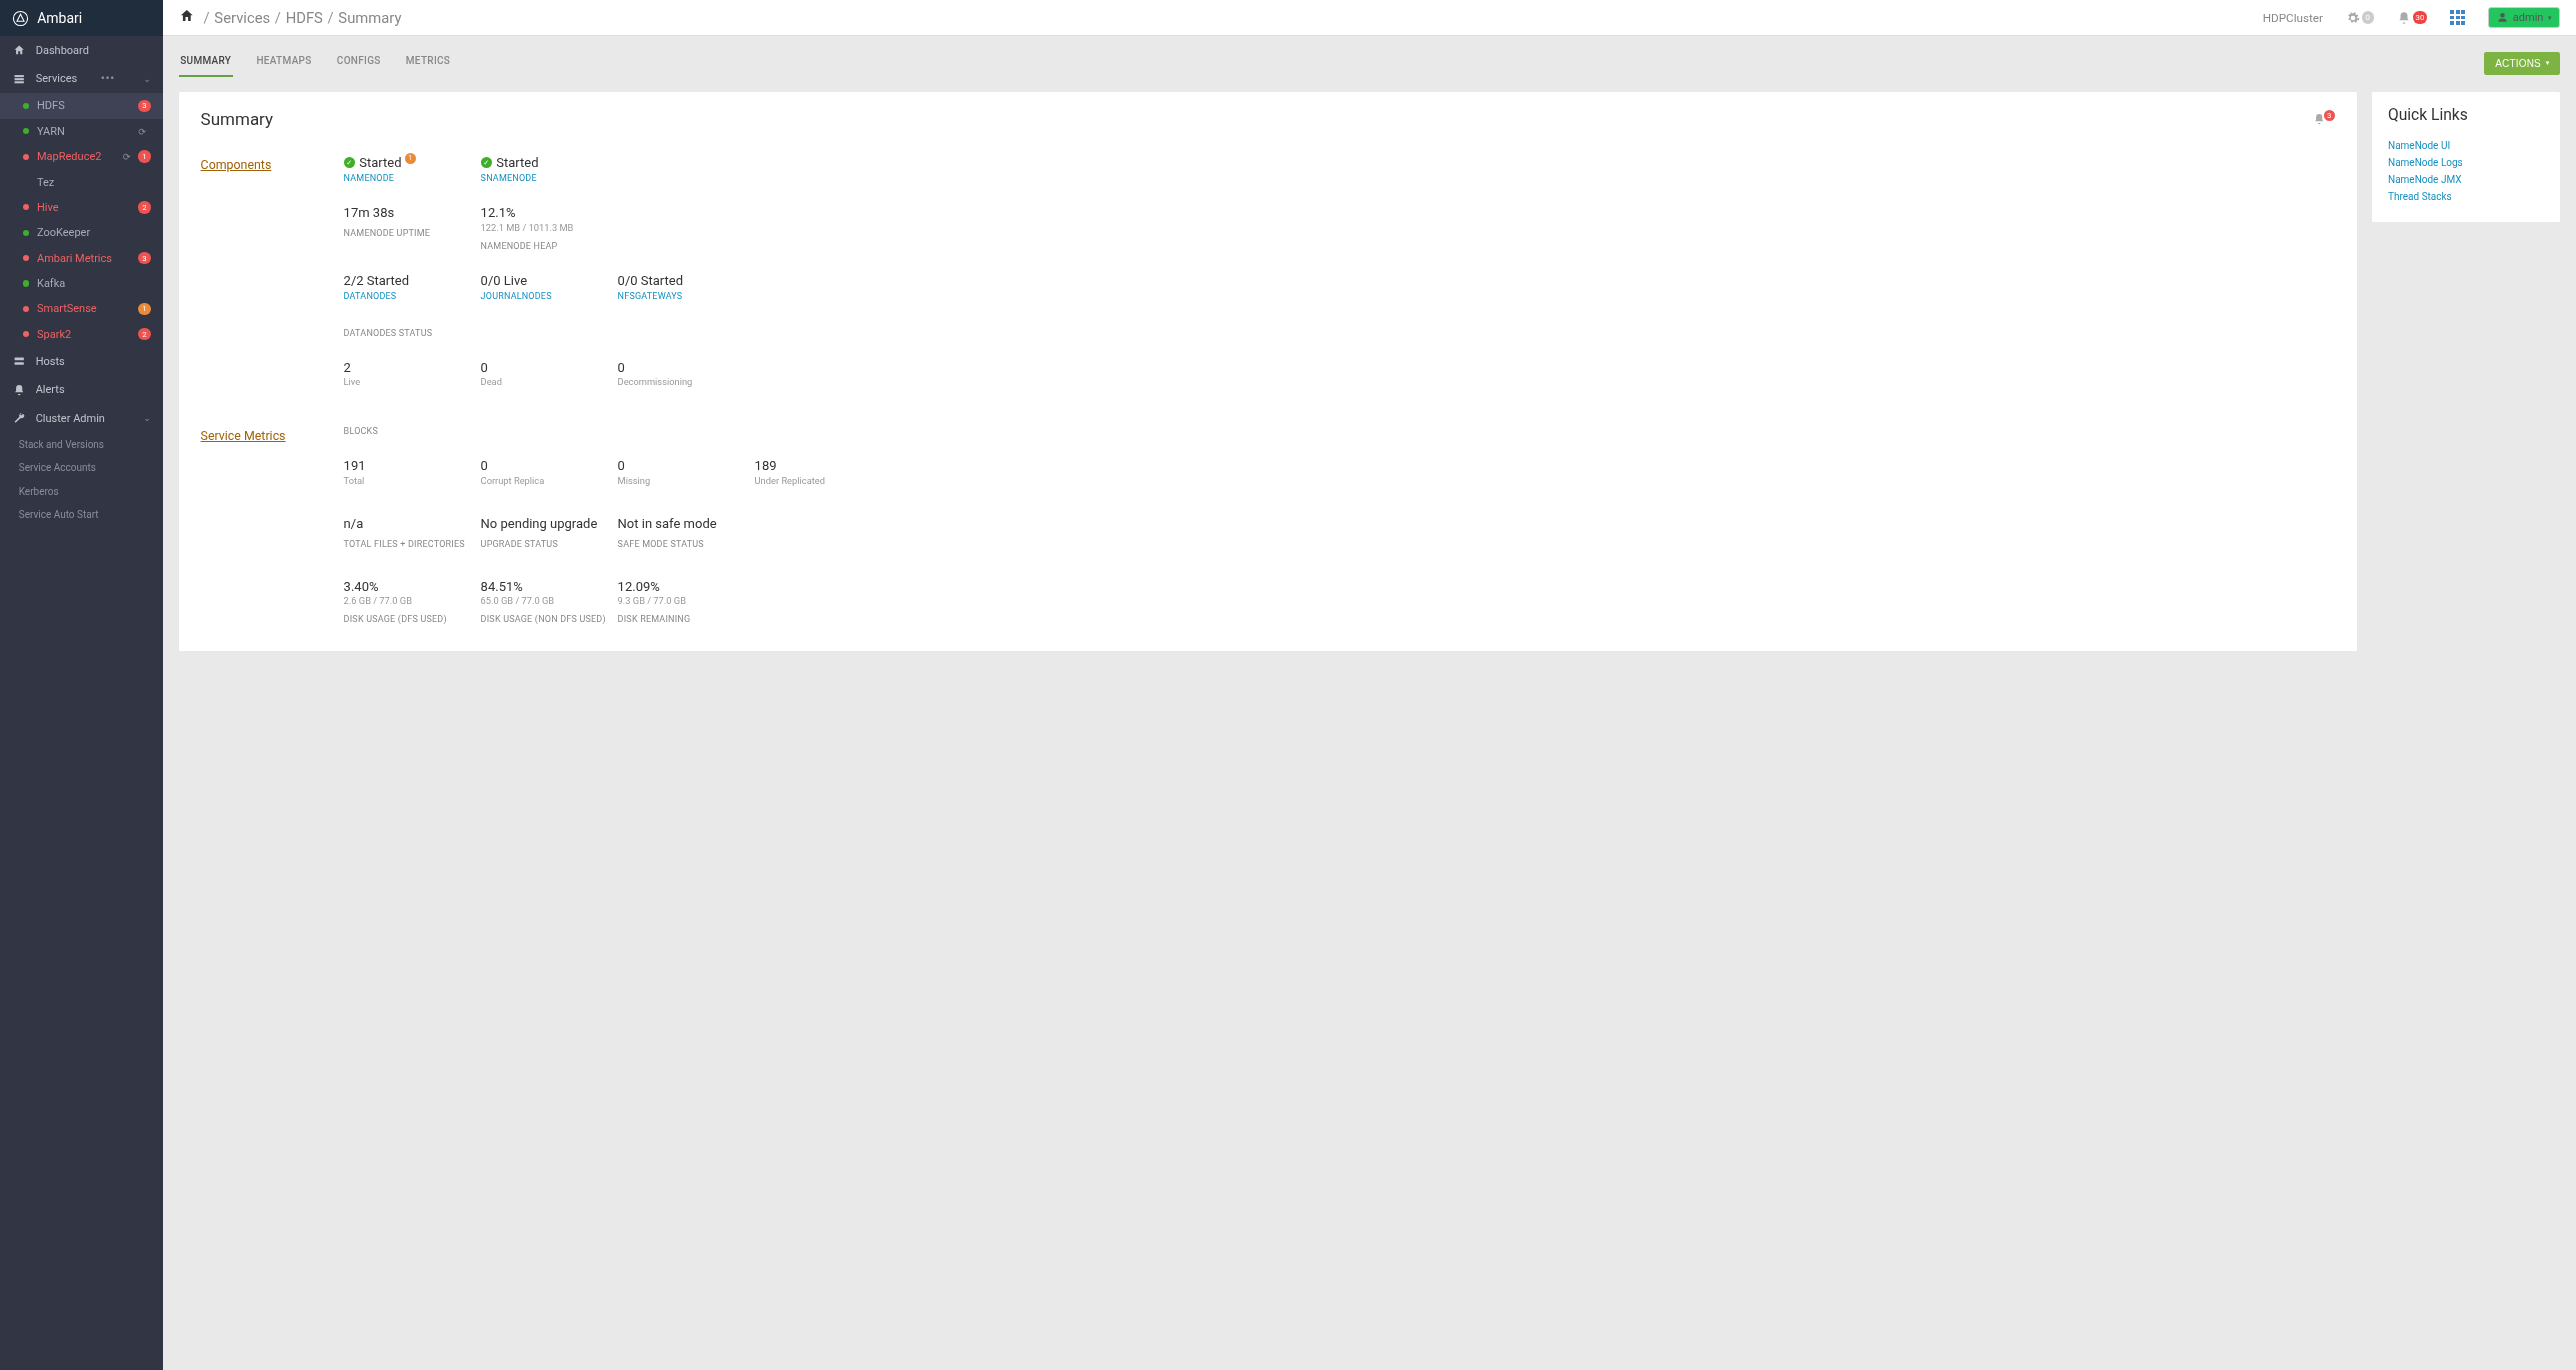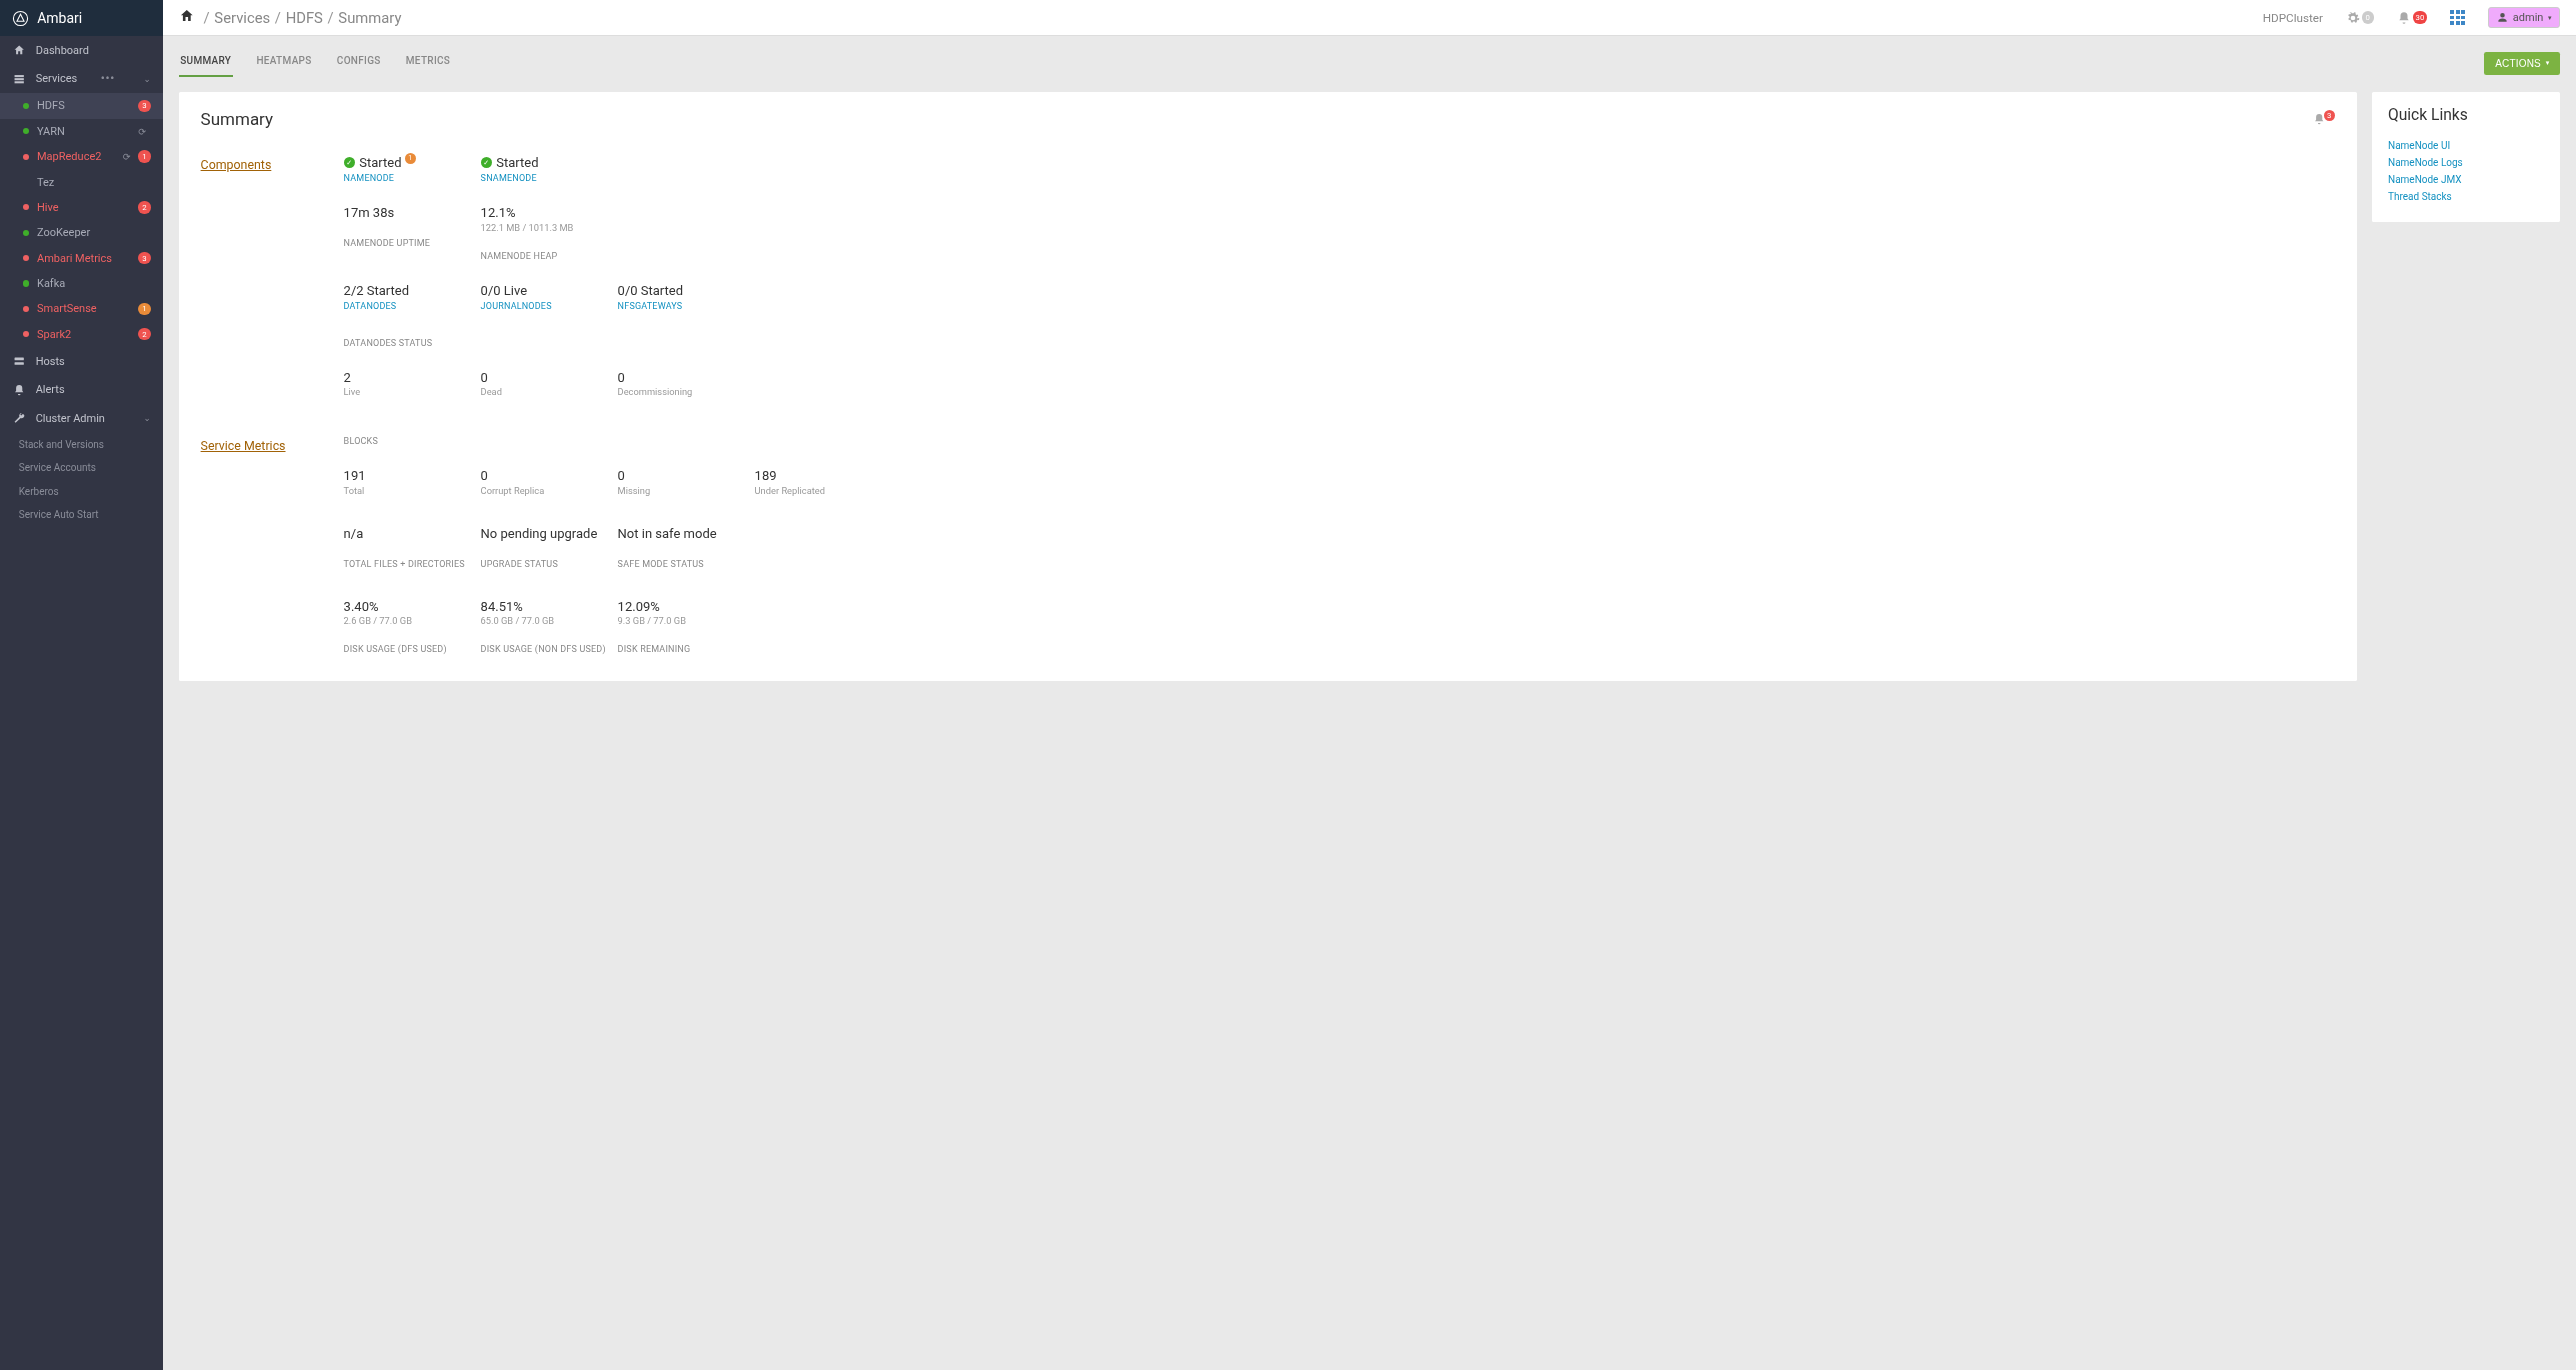--- a/index.html
+++ b/index.html
@@ -40,21 +40,21 @@
   .breadcrumb .home-icon { color:#333; margin-right:4.7px;}
   .breadcrumb .sep { margin:0 4.7px; color:#999;}
   .breadcrumb .bc-link { color:#888; }
   .topbar-right { margin-left:auto; display:flex; align-items:center; gap:23px; }
   .cluster-name { color:#888; font-size:11.7px; }
   .top-icon { display:inline-flex; align-items:center; color:#aaa; cursor:pointer; }
   .top-icon .count { background:#ccc; color:#fff; font-size:7.8px; border-radius:6.2px; min-width:12.4px; height:12.4px; display:inline-flex;align-items:center;justify-content:center; margin-left:1.6px; padding:0 3.1px;}
   .top-icon .count.red { background:#ef4444; }
   .apps-icon { display:grid; grid-template-columns:repeat(3,3.9px); grid-template-rows:repeat(3,3.9px); gap:1.6px;}
   .apps-icon span { background:#3e87c6; width:3.9px; height:3.9px;}
-  .user-btn { border:0.8px solid #ccc; border-radius:3.1px; padding:3.1px 7.8px; display:flex; align-items:center; cursor:pointer; color:#555; background:#f0abfc;}
+  .user-btn { border:0.8px solid #ccc; border-radius:3.1px; padding:3.1px 7.8px; display:flex; align-items:center; cursor:pointer; color:#555; background:#22c55e;}
   .user-btn .caret { margin-left:4.7px; font-size:7px;}
   
   
   .content { padding:0 15.6px 15.6px 15.6px; }
   .tabs-row { display:flex; align-items:center; border-bottom:0.8px solid transparent; padding:14px 0 0 0;}
   .tabs { display:flex; gap:22px; }
   .tab { font-size:10px; font-weight:500; letter-spacing:0.3px; color:#888; padding:4.7px 1.6px 9.3px 1.6px; cursor:pointer; border-bottom:2.3px solid transparent;}
   .tab.active { color:#444; border-bottom-color:#64a044;}
   .actions-btn { margin-left:auto; background:#7cb342; color:#fff; border:none; border-radius:2.3px; padding:6.2px 11px; font-size:10px; font-weight:500; letter-spacing:0.2px; cursor:pointer; display:flex; align-items:center;}
   .actions-btn .caret { margin-left:4.7px; font-size:7px;}
@@ -71,21 +71,21 @@
   
   .section { display:flex; margin-top:26.4px; }
   .section-label { width:143px; flex-shrink:0; font-size:12.4px; color:#a16207; padding-top:1.6px;text-decoration:underline;}
   .section-body { flex:1; }
   
   .comp-grid { display:grid; grid-template-columns: repeat(4, 137px); row-gap:22px; }
   .metric-cell { }
   .metric-value { font-size:13px; color:#333; font-weight:400;}
   .metric-sub { font-size:9.3px; color:#999; margin-top:1.6px;}
   .metric-link { font-size:9px; color:#1491c1; letter-spacing:0.2px; margin-top:3.1px; display:block; cursor:pointer;}
-  .metric-label { font-size:9px; color:#888; letter-spacing:0.2px; margin-top:18px;}
+  .metric-label { font-size:9px; color:#888; letter-spacing:0.2px; margin-top:8px;}
   .status-row { display:flex; align-items:center; gap:4.7px;}
   .status-row .check { width:11px;height:11px;border-radius:50%;background:#3fae2a;display:inline-flex;align-items:center;justify-content:center;color:#fff;font-size:7px;}
   .status-row .warn { width:11px;height:11px;border-radius:50%;background:#e98b39;display:inline-flex;align-items:center;justify-content:center;color:#fff;font-size:7px; margin-left:-1.6px; position:relative; top:-4.7px;}
   
   .subheader { font-size:9px; color:#888; letter-spacing:0.2px; grid-column:1 / -1; margin-top:4.7px;}
   
   .ql-title { font-size:15.6px; font-weight:400; color:#333; margin-bottom:15.6px;}
   .ql-link { display:block; color:#1491c1; font-size:10px; margin-bottom:6.2px; cursor:pointer;}
 </style>
 </head>

